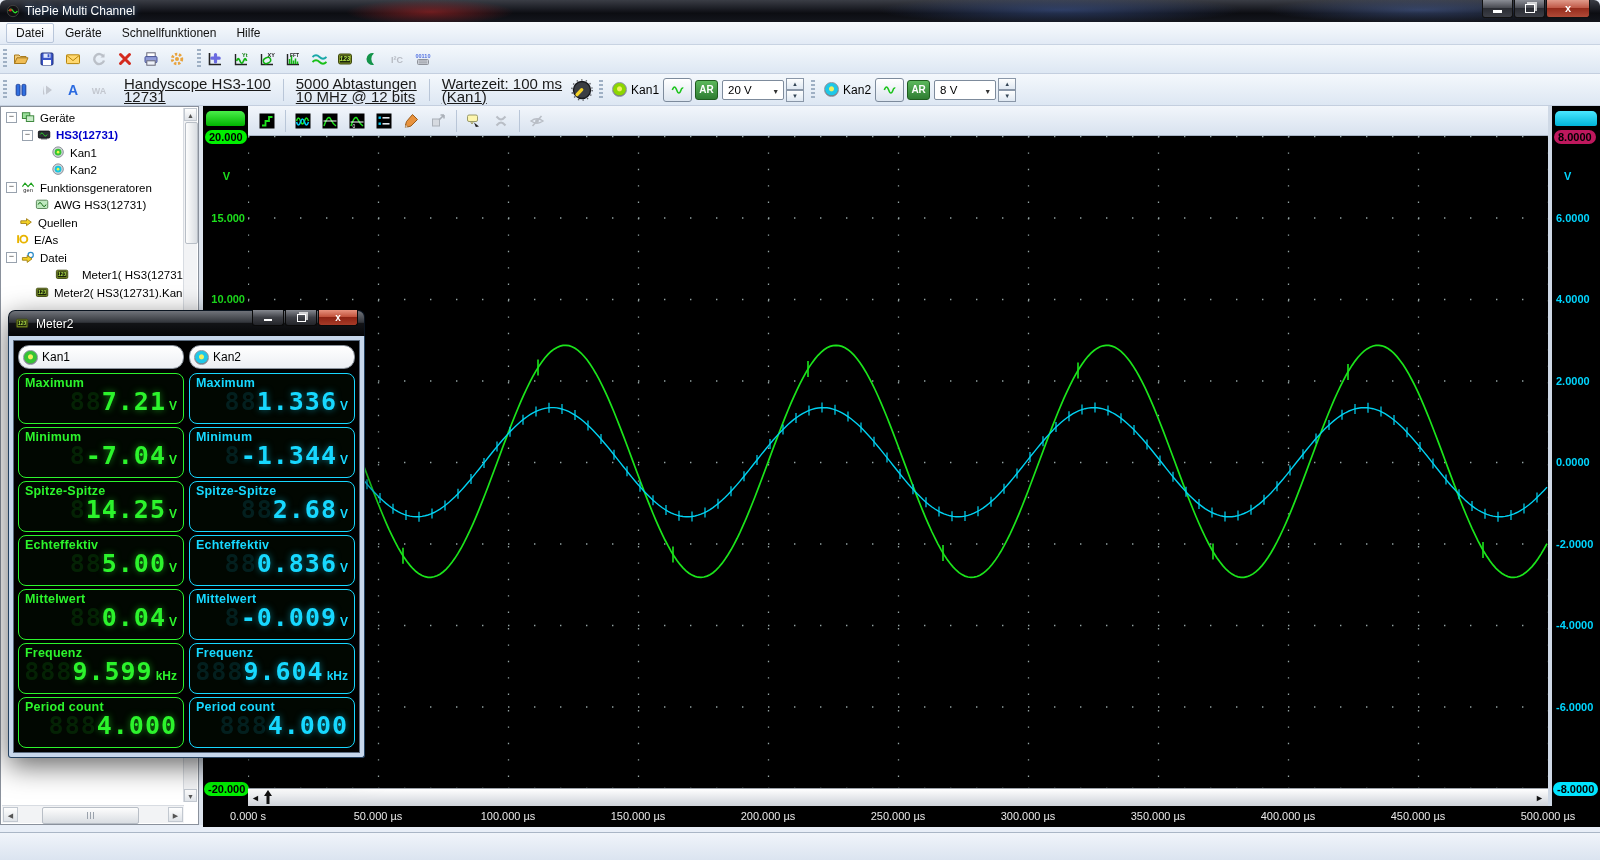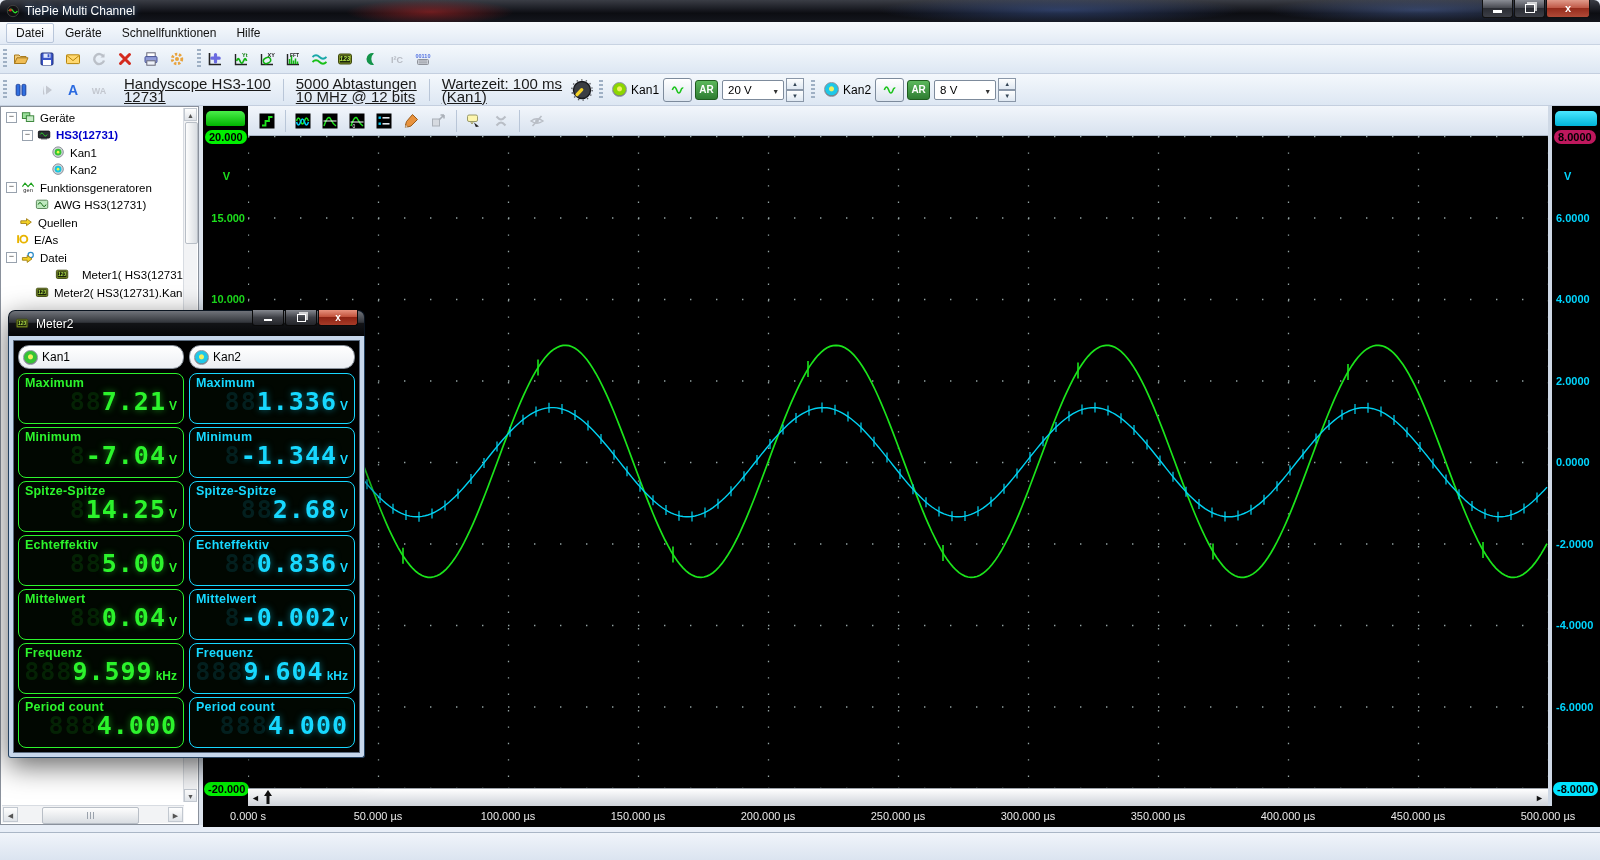--- a/index.html
+++ b/index.html
@@ -711,21 +711,21 @@
               <div class="mval">
                 <span class="ghost">88</span>
                 <span class="vtext">0.04</span>
                 <span class="vunit">V</span>
               </div>
             </div>
             <div class="mcell" style="--acc: #17d8ff; --glow: rgba(20,215,255,0.5); --ghost: rgba(20,180,215,0.14);">
               <div class="mlabel">Mittelwert</div>
               <div class="mval">
                 <span class="ghost">8</span>
-                <span class="vtext">-0.002</span>
+                <span class="vtext">-0.009</span>
                 <span class="vunit">V</span>
               </div>
             </div>
             <div class="mcell" style="--acc: #2cf42c; --glow: rgba(40,255,40,0.5); --ghost: rgba(30,200,30,0.14);">
               <div class="mlabel">Frequenz</div>
               <div class="mval">
                 <span class="ghost">888</span>
                 <span class="vtext">9.599</span>
                 <span class="vunit">kHz</span>
               </div>

